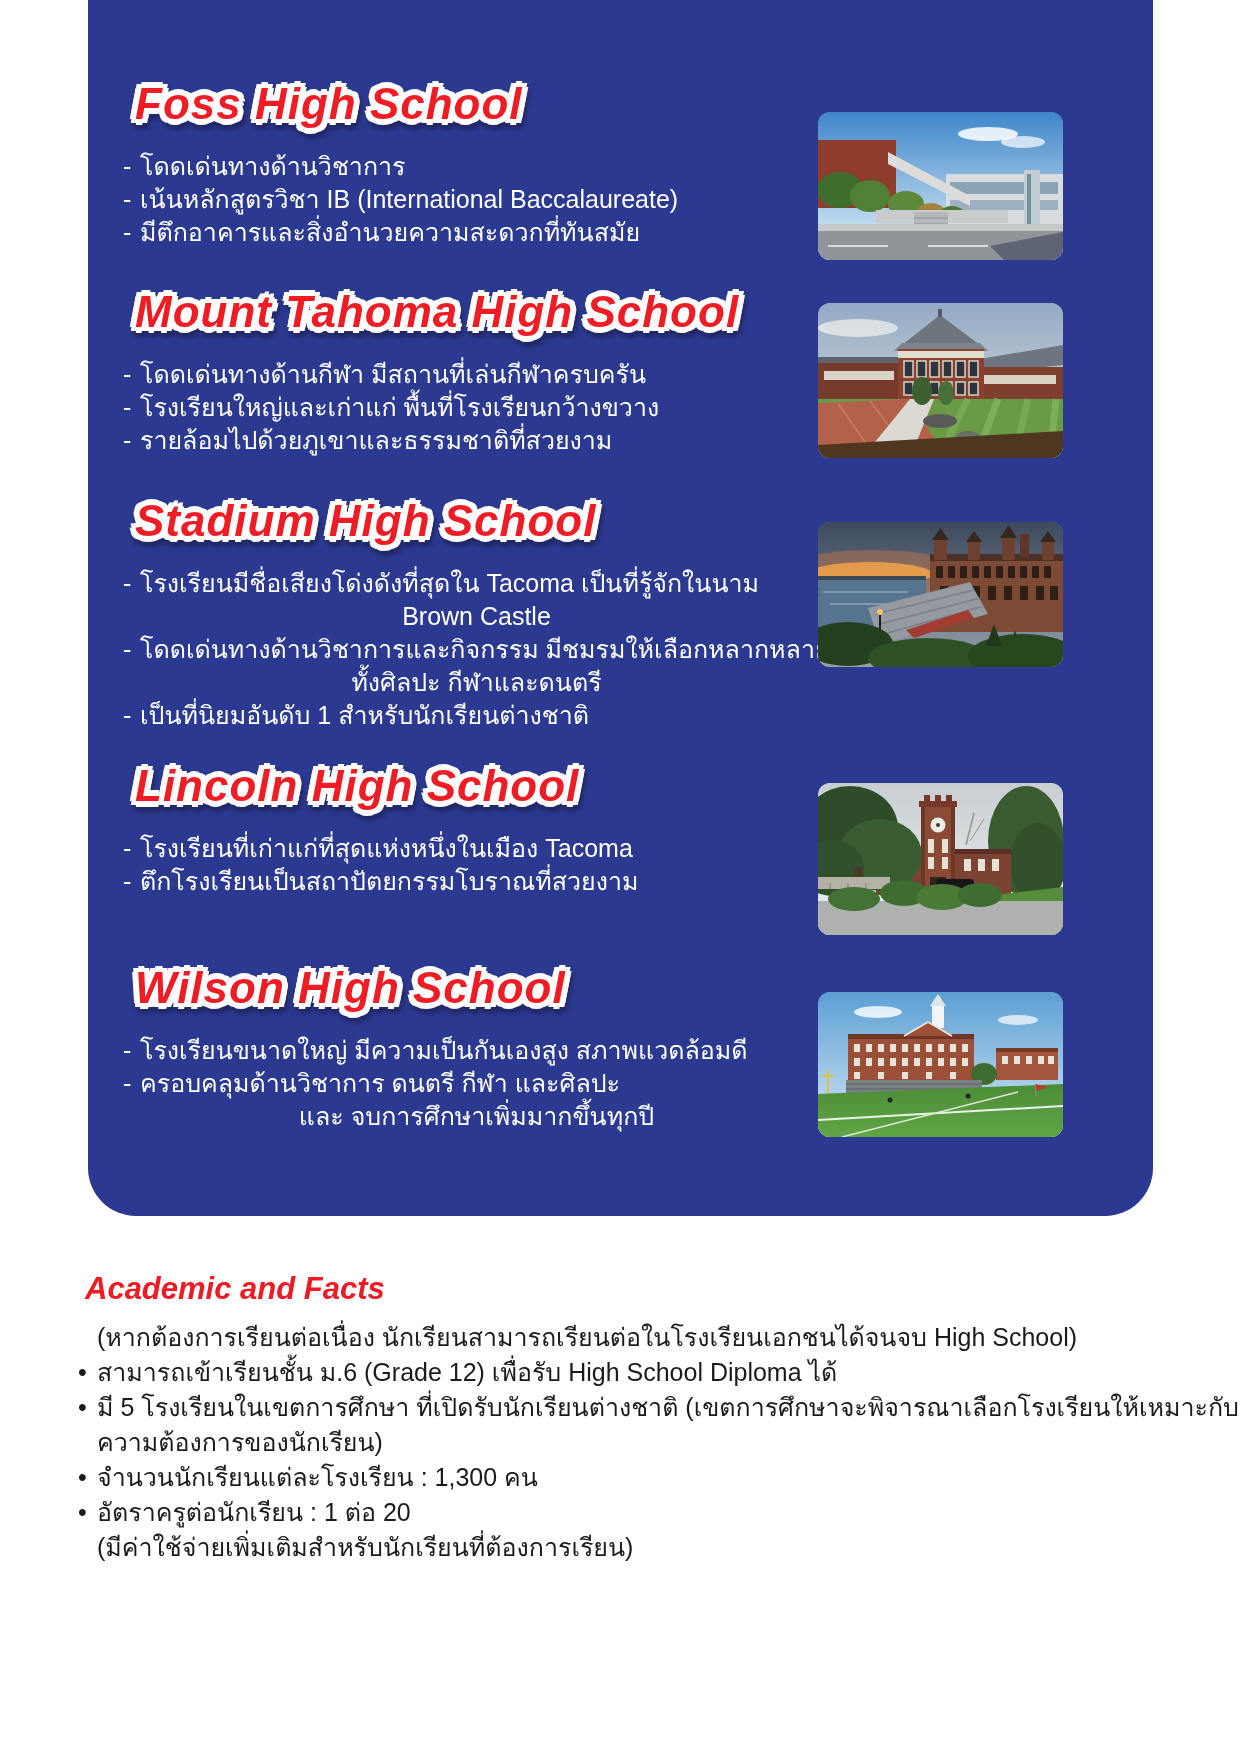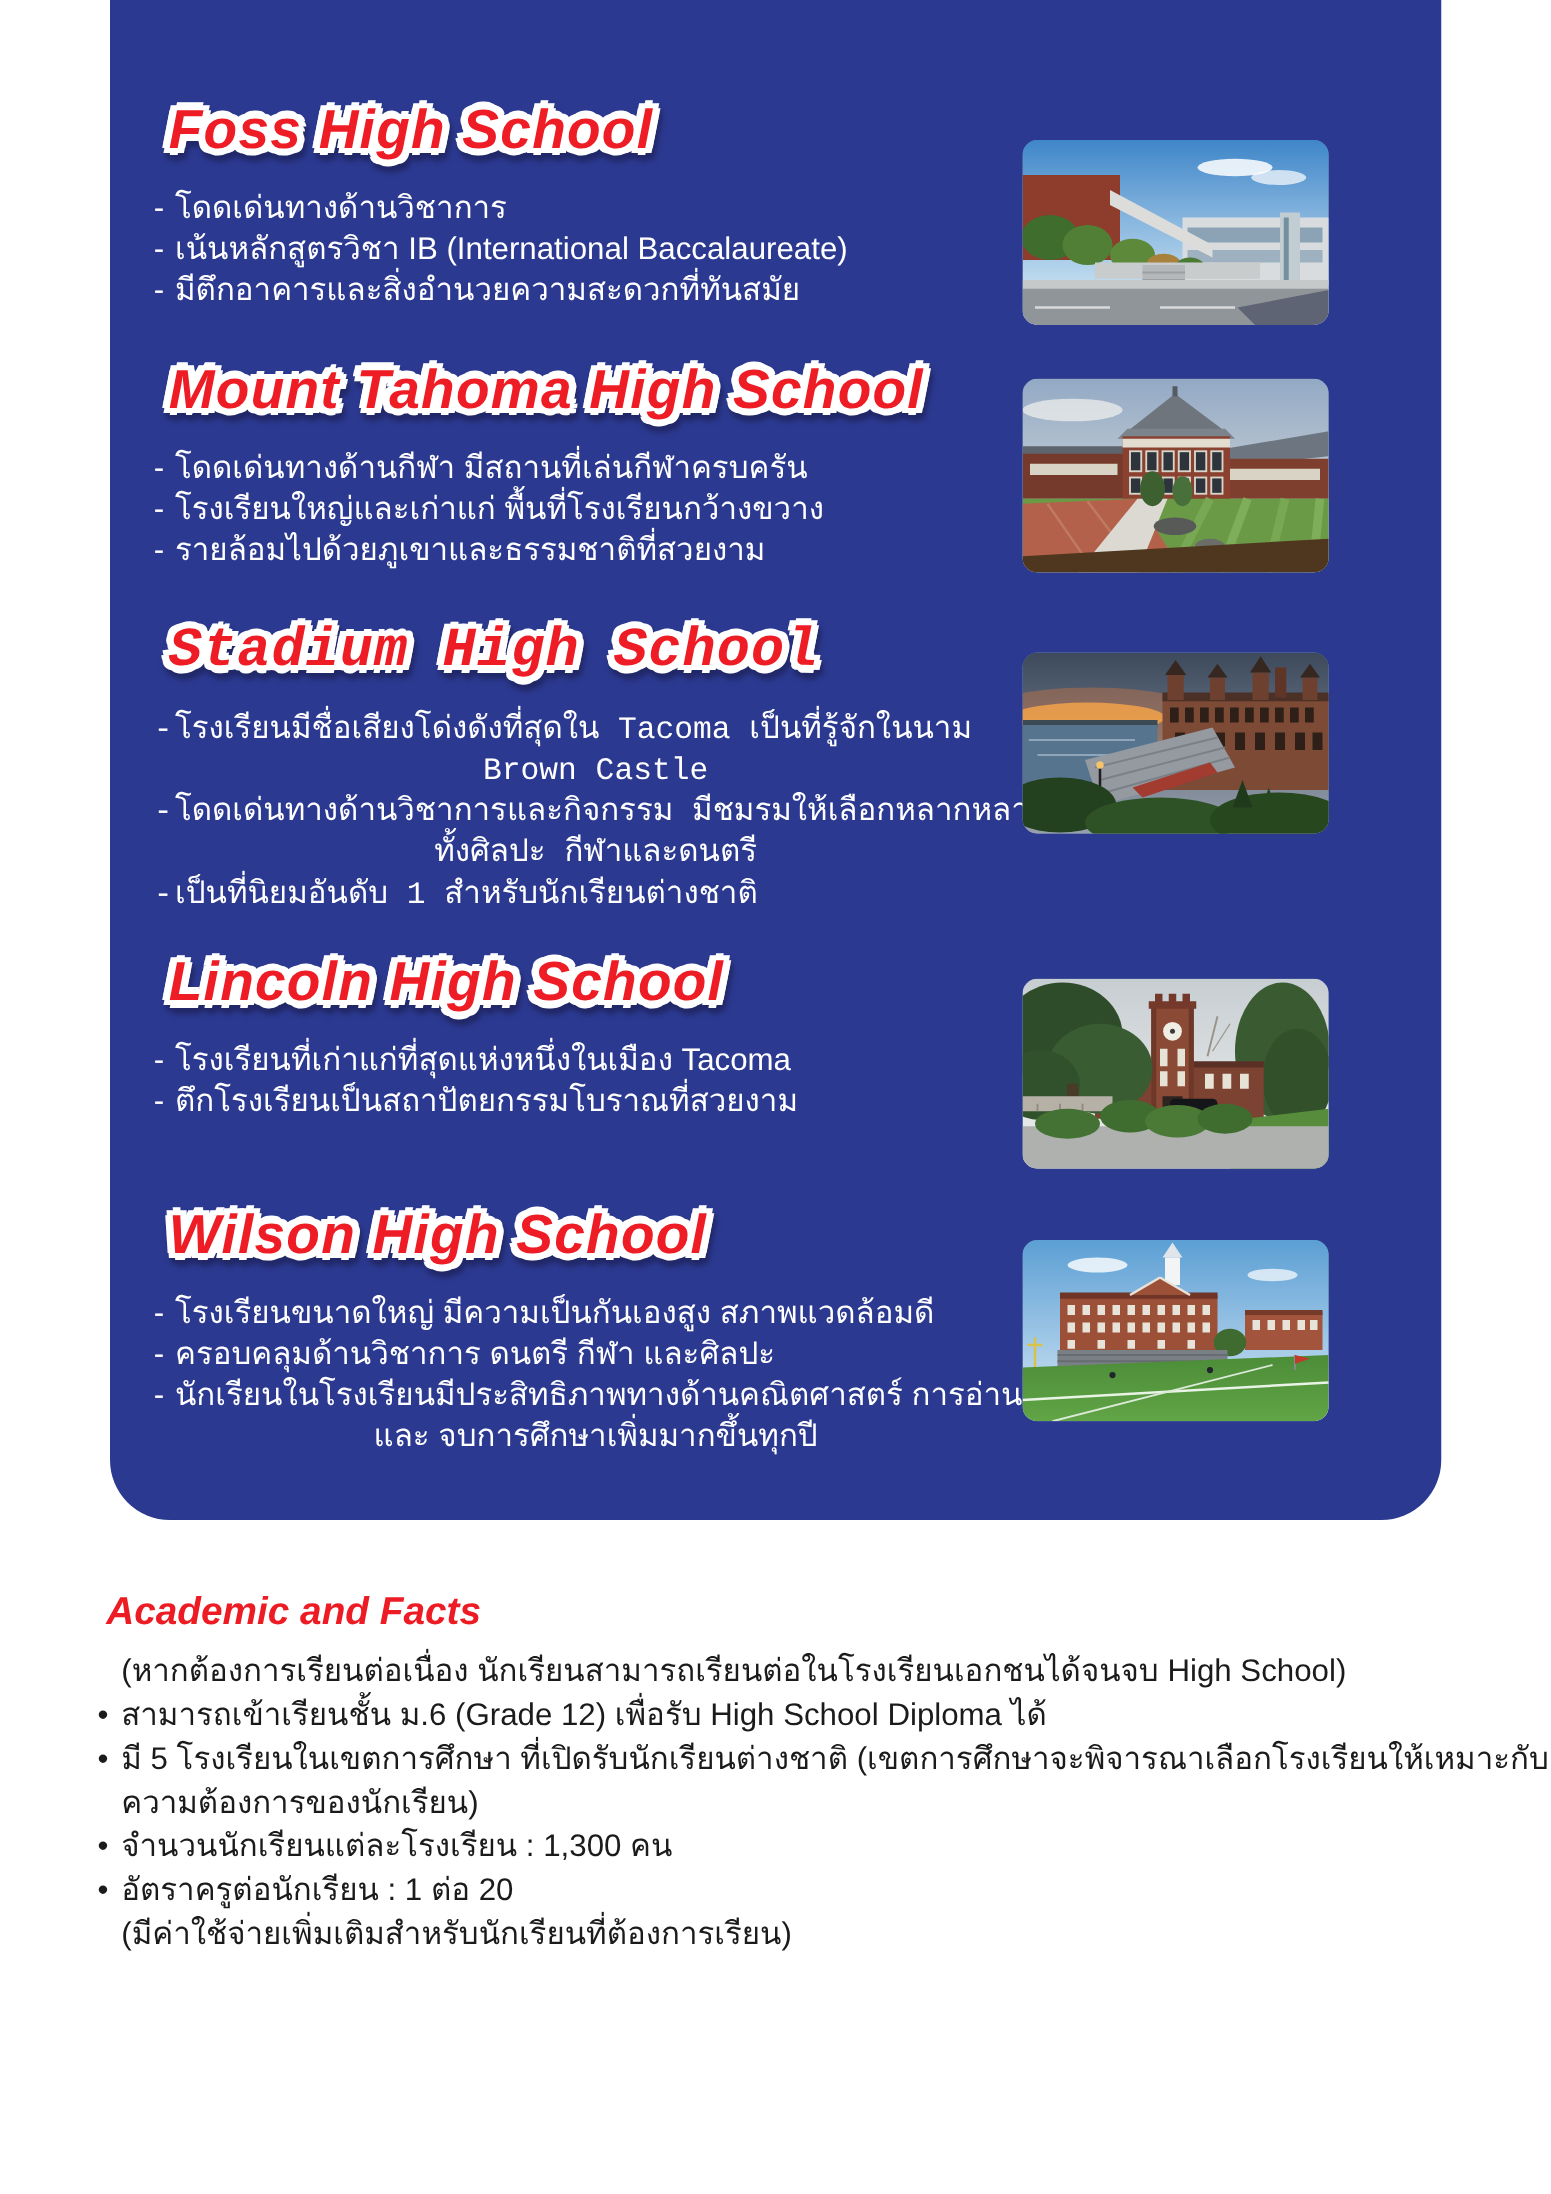--- a/index.html
+++ b/index.html
@@ -133,21 +133,21 @@
       <polygon points="92,96 116,96 92,155 44,155" fill="#dcd9d2"></polygon>
       <ellipse cx="122" cy="118" rx="17" ry="7" fill="#585a57"></ellipse>
       <ellipse cx="150" cy="134" rx="12" ry="6" fill="#6a6d68"></ellipse>
       <polygon points="0,142 245,128 245,155 0,155" fill="#4f371f"></polygon>
       <ellipse cx="104" cy="88" rx="10" ry="14" fill="#3c6030"></ellipse>
       <ellipse cx="128" cy="90" rx="8" ry="12" fill="#47703a"></ellipse>
     </svg>
           </figure>
   </section>
 
-  <section class="school" style="top: 495px; font-family: Liberation Mono, monospace;">
+  <section class="school" style="top: 495px;">
     <h2 class="school-title">Stadium High School</h2>
     <div class="bullets">
             <div class="bullet-line"><span class="marker">-</span><span>โรงเรียนมีชื่อเสียงโด่งดังที่สุดใน Tacoma เป็นที่รู้จักในนาม</span></div>
             <div class="bullet-line cont"><span>Brown Castle</span></div>
             <div class="bullet-line"><span class="marker">-</span><span>โดดเด่นทางด้านวิชาการและกิจกรรม มีชมรมให้เลือกหลากหลาย</span></div>
             <div class="bullet-line cont"><span>ทั้งศิลปะ กีฬาและดนตรี</span></div>
             <div class="bullet-line"><span class="marker">-</span><span>เป็นที่นิยมอันดับ 1 สำหรับนักเรียนต่างชาติ</span></div>
           </div>
     <figure class="photo" style="top: 27px; height: 145px;">
             <svg viewBox="0 0 245 145" preserveAspectRatio="none">
@@ -274,21 +274,20 @@
       <ellipse cx="36" cy="116" rx="26" ry="12" fill="#447234"></ellipse>
     </svg>
           </figure>
   </section>
 
   <section class="school" style="top: 962px;">
     <h2 class="school-title">Wilson High School</h2>
     <div class="bullets">
             <div class="bullet-line"><span class="marker">-</span><span>โรงเรียนขนาดใหญ่ มีความเป็นกันเองสูง สภาพแวดล้อมดี</span></div>
             <div class="bullet-line"><span class="marker">-</span><span>ครอบคลุมด้านวิชาการ ดนตรี กีฬา และศิลปะ</span></div>
-            <div class="bullet-line"><span class="marker">-</span><span>นักเรียนในโรงเรียนมีประสิทธิภาพทางด้านคณิตศาสตร์ การอ่าน</span></div>
             <div class="bullet-line cont"><span>และ จบการศึกษาเพิ่มมากขึ้นทุกปี</span></div>
           </div>
     <figure class="photo" style="top: 30px; height: 145px;">
             <svg viewBox="0 0 245 145" preserveAspectRatio="none">
       <defs>
         <linearGradient id="wi-sky" x1="0" y1="0" x2="0" y2="1">
           <stop offset="0" stop-color="#5c9fd4"></stop>
                   <stop offset="1" stop-color="#d6e8f5"></stop>
                 </linearGradient>
         <linearGradient id="wi-field" x1="0" y1="0" x2="0" y2="1">

